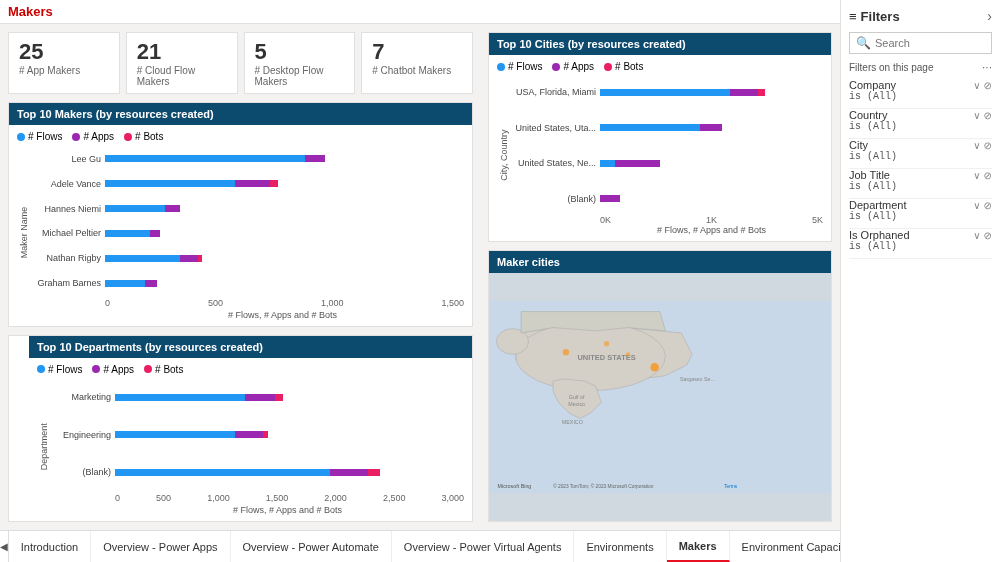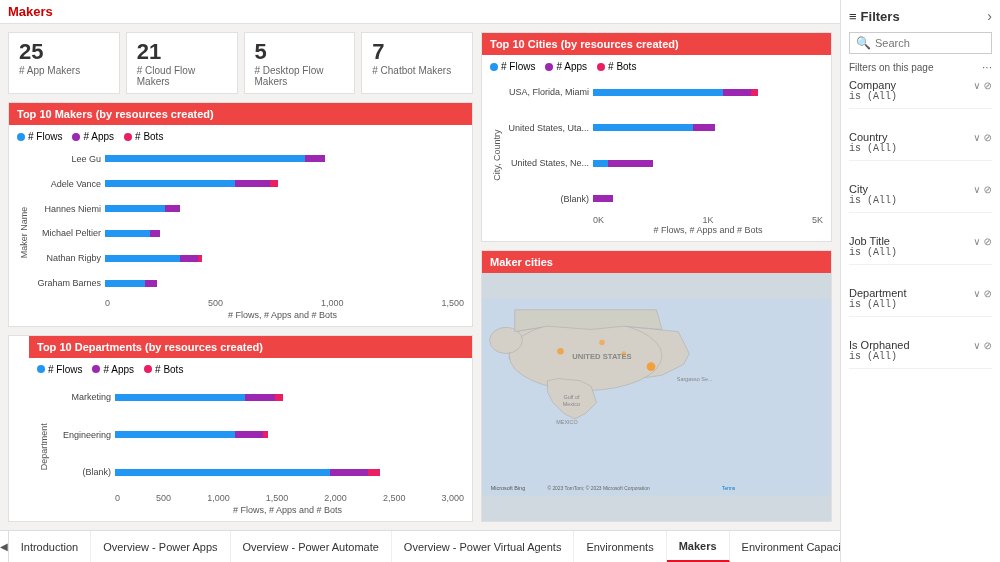--- a/index.html
+++ b/index.html
@@ -1,37 +1,37 @@
 <!DOCTYPE html>
 <html><head>
   <meta charset="utf-8">
   <style>
     * { box-sizing: border-box; margin: 0; padding: 0; }
     body { font-family: 'Segoe UI', Arial, sans-serif; font-size: 11px; background: #f3f2f1; width: 1000px; height: 562px; overflow: hidden; display: flex; flex-direction: column; }
 
     
     .app-container { display: flex; flex: 1; overflow: hidden; }
     .main-content { flex: 1; overflow: hidden; display: flex; flex-direction: column; }
-    .dashboard-area { flex: 1; overflow: hidden; padding: 8px; display: flex; gap: 8px; }
+    .dashboard-area { flex: 1; overflow: hidden; padding: 8px; display: flex; gap: 15px; }
     .left-panels { display: flex; flex-direction: column; gap: 8px; width: 465px; }
     .right-panels { display: flex; flex-direction: column; gap: 8px; flex: 1; }
 
     
     .page-header { background: white; padding: 4px 8px; border-bottom: 1px solid #e0e0e0; }
     .page-title { color: #c00; font-weight: 600; font-size: 13px; }
 
     
     .kpi-row { display: flex; gap: 6px; }
     .kpi-card { background: white; border: 1px solid #e0e0e0; padding: 6px 10px; flex: 1; min-width: 0; }
     .kpi-number { font-size: 22px; font-weight: 700; color: #333; line-height: 1.2; }
     .kpi-label { font-size: 10px; color: #666; }
 
     
     .chart-panel { background: white; border: 1px solid #e0e0e0; display: flex; flex-direction: column; overflow: hidden; }
-    .chart-header { background: #ef4444; color: white; padding: 5px 8px; font-size: 11px; font-weight: 600; }
+    .chart-header { background: #0c4a6e; color: white; padding: 5px 8px; font-size: 11px; font-weight: 600; }
     .chart-body { flex: 1; padding: 6px 8px; display: flex; flex-direction: column; overflow: hidden; }
 
     
     .legend { display: flex; gap: 10px; margin-bottom: 4px; font-size: 10px; }
     .legend-item { display: flex; align-items: center; gap: 3px; }
     .legend-dot { width: 8px; height: 8px; border-radius: 50%; display: inline-block; }
 
     
     .bar-chart { display: flex; flex-direction: column; flex: 1; justify-content: space-around; }
     .bar-row { display: flex; align-items: center; gap: 4px; }
@@ -51,21 +51,21 @@
     .map-body { flex: 1; background: #d0d8e0; position: relative; display: flex; justify-content: center; overflow: hidden; }
 
     
     .filters-panel { width: 160px; background: white; border-left: 1px solid #e0e0e0; display: flex; flex-direction: column; padding: 8px; overflow-y: auto; }
     .filters-header { display: flex; align-items: center; justify-content: space-between; margin-bottom: 8px; }
     .filters-title { font-size: 13px; font-weight: 600; color: #333; display: flex; align-items: center; gap: 4px; }
     .filters-expand { font-size: 14px; color: #666; cursor: pointer; }
     .search-box { display: flex; align-items: center; border: 1px solid #ccc; padding: 3px 6px; margin-bottom: 8px; gap: 4px; }
     .search-input { border: none; outline: none; font-size: 11px; width: 100%; color: #888; }
     .filters-section-title { font-size: 10px; color: #555; margin-bottom: 6px; display: flex; justify-content: space-between; }
-    .filter-item { margin-bottom: 22px; border-bottom: 1px solid #f0f0f0; padding-bottom: 6px; }
+    .filter-item { margin-bottom: 0; border-bottom: 1px solid #f0f0f0; padding-bottom: 6px; }
     .filter-name-row { display: flex; justify-content: space-between; align-items: center; }
     .filter-name { font-size: 11px; font-weight: 500; color: #333; }
     .filter-value { font-size: 10px; color: #555; font-family: Liberation Mono, monospace; }
     .filter-icons { display: flex; gap: 3px; color: #888; font-size: 10px; }
 
     
     .bottom-tabs { height: 32px; background: white; border-top: 1px solid #ddd; display: flex; align-items: stretch; overflow: hidden; }
     .tab-nav-btn { width: 20px; background: white; border: none; border-right: 1px solid #ddd; cursor: pointer; color: #555; font-size: 10px; display: flex; align-items: center; justify-content: center; }
     .tab-item { padding: 0 12px; display: flex; align-items: center; font-size: 11px; color: #333; cursor: pointer; border-right: 1px solid #eee; white-space: nowrap; }
     .tab-item.makers-active { border-bottom: 2px solid #e81123; font-weight: 600; }

